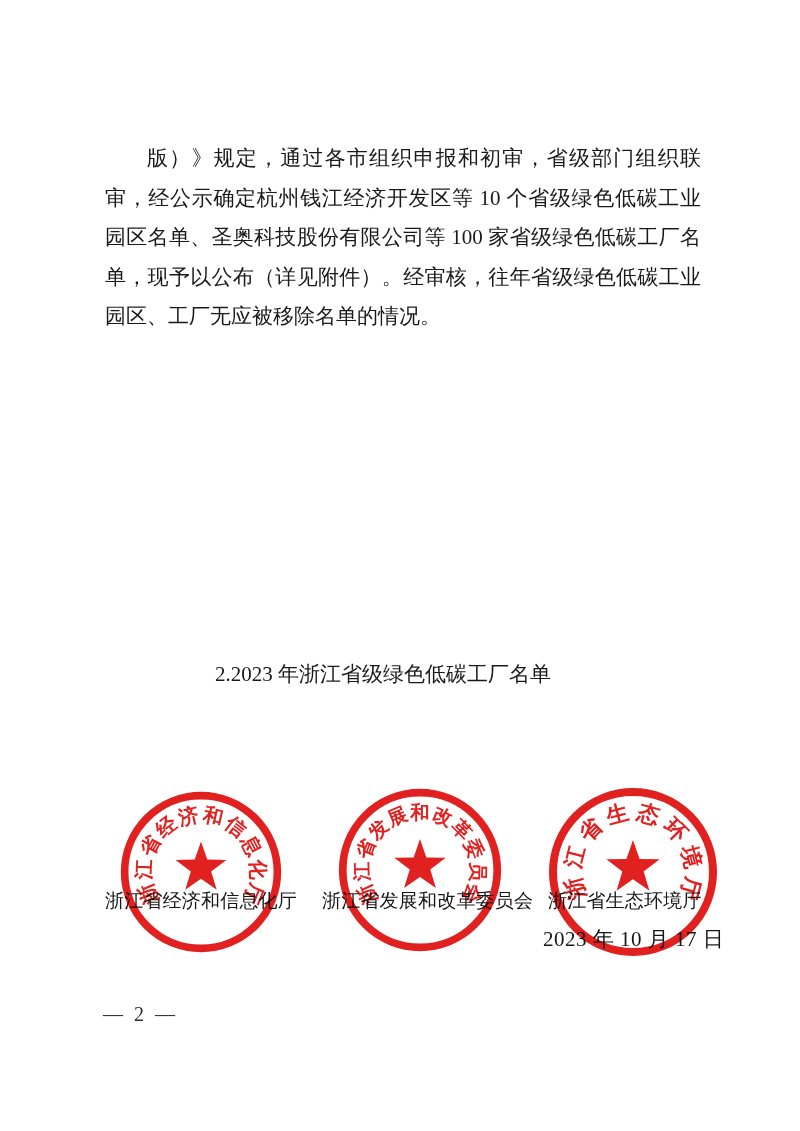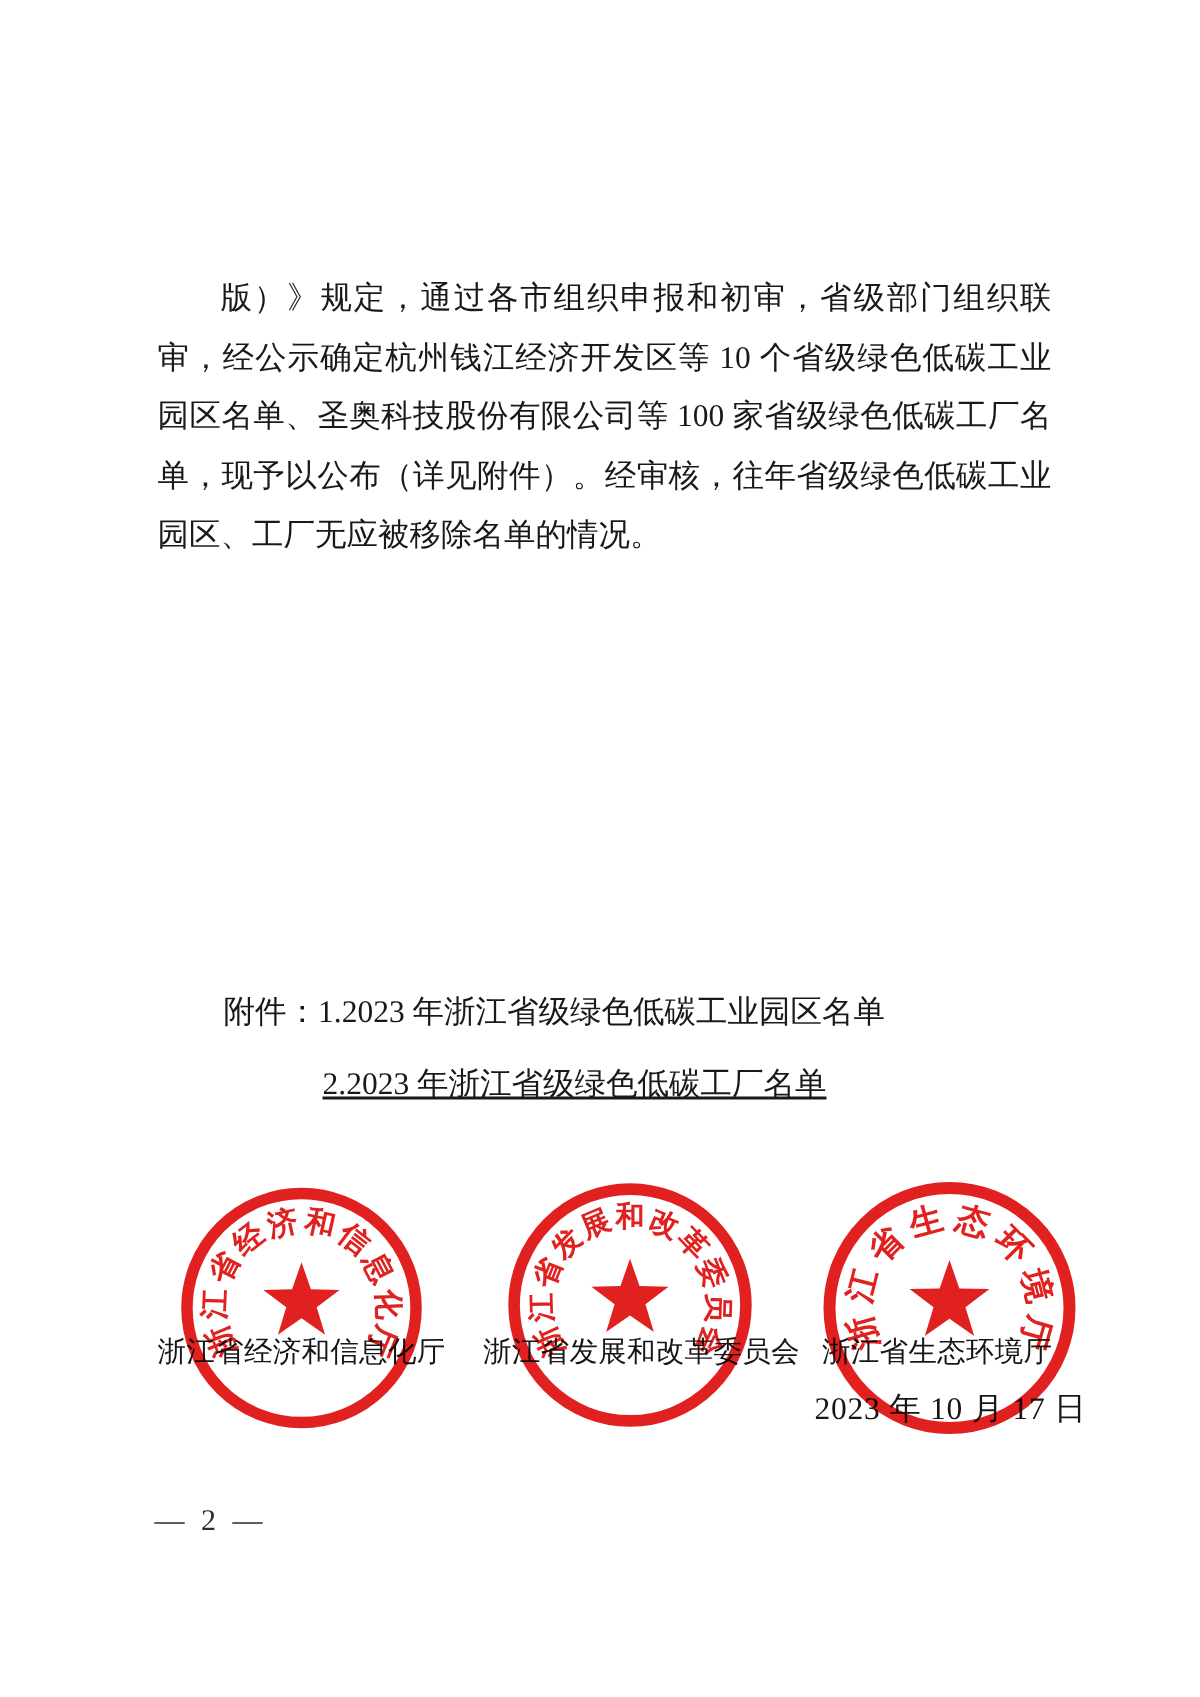--- a/index.html
+++ b/index.html
@@ -22,34 +22,33 @@
   
   .body-text {
     position: absolute;
     left: 105px; top: 139px;
     width: 596px;
     font-size: 21px;
     line-height: 39.6px;
     text-align: justify;
     text-justify: inter-ideograph;
     color: #191919;
-    margin-top: 40px;
   }
   .body-text p { text-indent: 2em; margin: 0; }
   
   .attachments {
     position: absolute;
     left: 105px; top: 650px;
     width: 640px;
     font-size: 21px;
     line-height: 48px;
     color: #191919;
   }
   .attach-line-1 { padding-left: 44px; }
-  .attach-line-2 { padding-left: 110px; text-decoration: underline; }
+  .attach-line-2 { padding-left: 110px; }
   
   .sig-name {
     position: absolute;
     top: 888px;
     font-size: 19px;
     letter-spacing: 0.2px;
     white-space: nowrap;
     color: #161616;
   }
   .sig-name-1 { left: 105px; }
@@ -93,21 +92,20 @@
 </head>
 <body>
 
 <div class="page">
 
   <div class="body-text">
     <p>版）》规定，通过各市组织申报和初审，省级部门组织联审，经公示确定杭州钱江经济开发区等 10 个省级绿色低碳工业园区名单、圣奥科技股份有限公司等 100 家省级绿色低碳工厂名单，现予以公布（详见附件）。经审核，往年省级绿色低碳工业园区、工厂无应被移除名单的情况。</p>
   </div>
 
   <div class="attachments">
-    <div class="attach-line-1"><span>附件：</span><span>1.2023 年浙江省级绿色低碳工业园区名单</span></div>
     <div class="attach-line-2"><span>2.2023 年浙江省级绿色低碳工厂名单</span></div>
   </div>
 
   <span class="sig-name sig-name-1">浙江省经济和信息化厅</span>
   <span class="sig-name sig-name-2">浙江省发展和改革委员会</span>
   <span class="sig-name sig-name-3">浙江省生态环境厅</span>
 
   <div class="doc-date">2023 年 10 月 17 日</div>
 
   <svg class="seal seal-1" width="168" height="168" viewBox="-88 -88 176 176">

